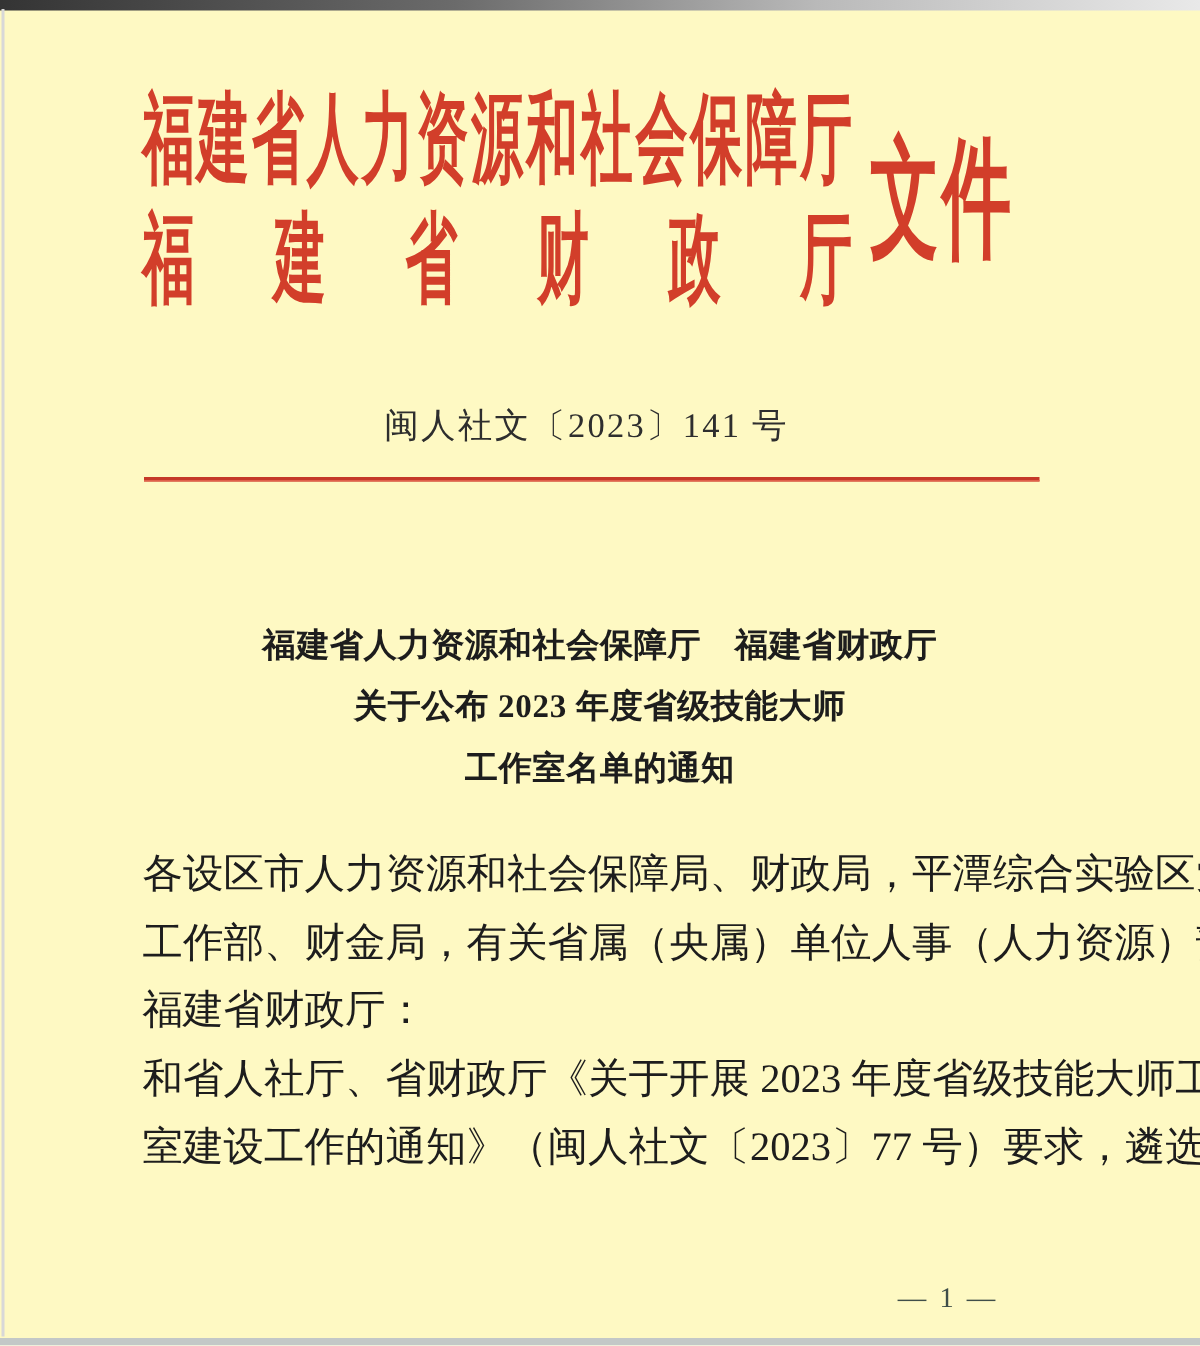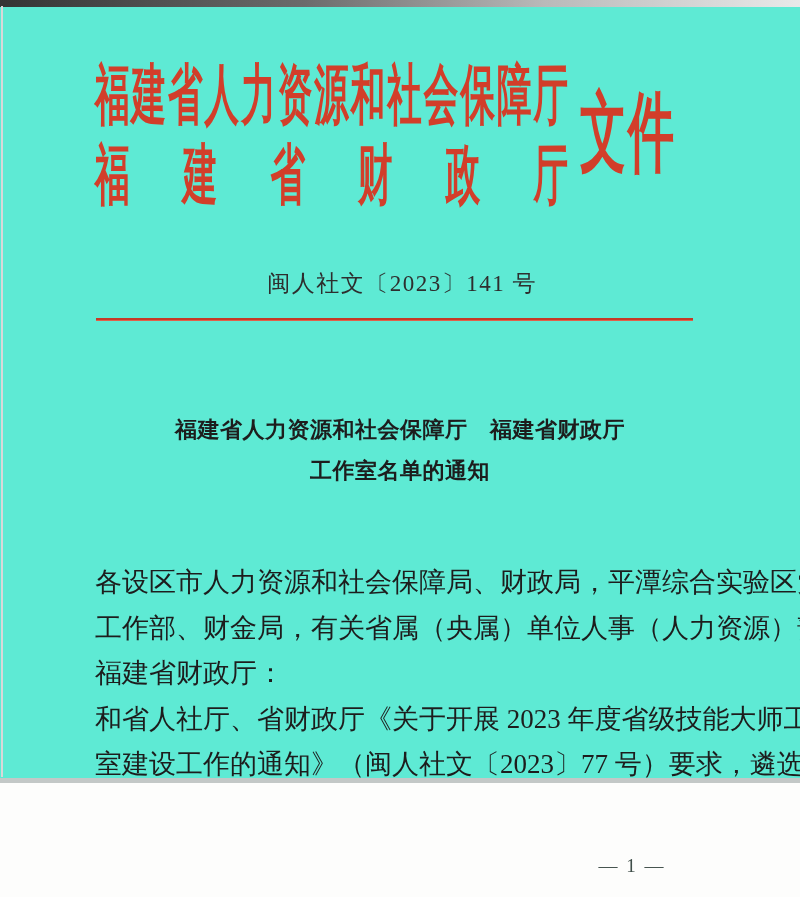--- a/index.html
+++ b/index.html
@@ -14,22 +14,22 @@
   }
   * { margin: 0; padding: 0; box-sizing: border-box; }
   html, body {
     width: 800px; height: 897px;
     background: #fdfdfc;
     overflow: hidden;
     font-family: "Liberation Serif", "DejaVu Serif", serif;
   }
   .page {
     position: relative;
-    width: 800px; height: 783px;
-    background: #5eead4;
+    width: 800px; height: 897px;
+    background: #fef9c3;
   }
   
   .scan-edge-top {
     position: absolute; top: 0; left: 0; right: 0; height: 7px;
     background: linear-gradient(to right, var(--scan-edge-dark) 0%, #6b6b6b 38%, #b9b9b9 68%, #e9e9e9 100%);
   }
   .scan-edge-left {
     position: absolute; left: 1px; top: 6px; bottom: 6px; width: 2px;
     background: #d8d8d8;
   }
@@ -54,21 +54,21 @@
     letter-spacing: 0;
   }
   .doc-type {
     font-size: 46px; line-height: 46px;
     margin-left: 12px;
     letter-spacing: 2px;
   }
 
   
   .doc-number {
-    position: absolute; left: 103px; top: 268px; width: 598px;
+    position: absolute; left: 92px; top: 268px; width: 598px;
     text-align: center;
     font-size: 23px; letter-spacing: 1.5px;
     color: var(--doc-number-color);
   }
 
   
   .red-rule {
     position: absolute; left: 96px; top: 318px; width: 597px; height: 3px;
     background: var(--divider-red);
     box-shadow: 0 -1px 0 #e0604a inset;
@@ -122,20 +122,21 @@
     <div class="doc-type">文件</div>
   </div>
 
   <div class="doc-number">闽人社文〔2023〕141 号</div>
 
   <div class="red-rule"></div>
 
   <div class="doc-title">
 
   <div class="title-line">福建省人力资源和社会保障厅　福建省财政厅</div>
+      <div class="title-line">关于公布 2023 年度省级技能大师</div>
       <div class="title-line">工作室名单的通知</div>
     </div>
 
   <div class="body-text">
 
   <div class="body-line">各设区市人力资源和社会保障局、财政局，平潭综合实验区党群</div>
       <div class="body-line">工作部、财金局，有关省属（央属）单位人事（人力资源）部门，</div>
       <div class="body-line short-line">福建省财政厅：</div>
       <div class="body-line">和省人社厅、省财政厅《关于开展 2023 年度省级技能大师工作</div>
       <div class="body-line">室建设工作的通知》（闽人社文〔2023〕77 号）要求，遴选 2023</div>

